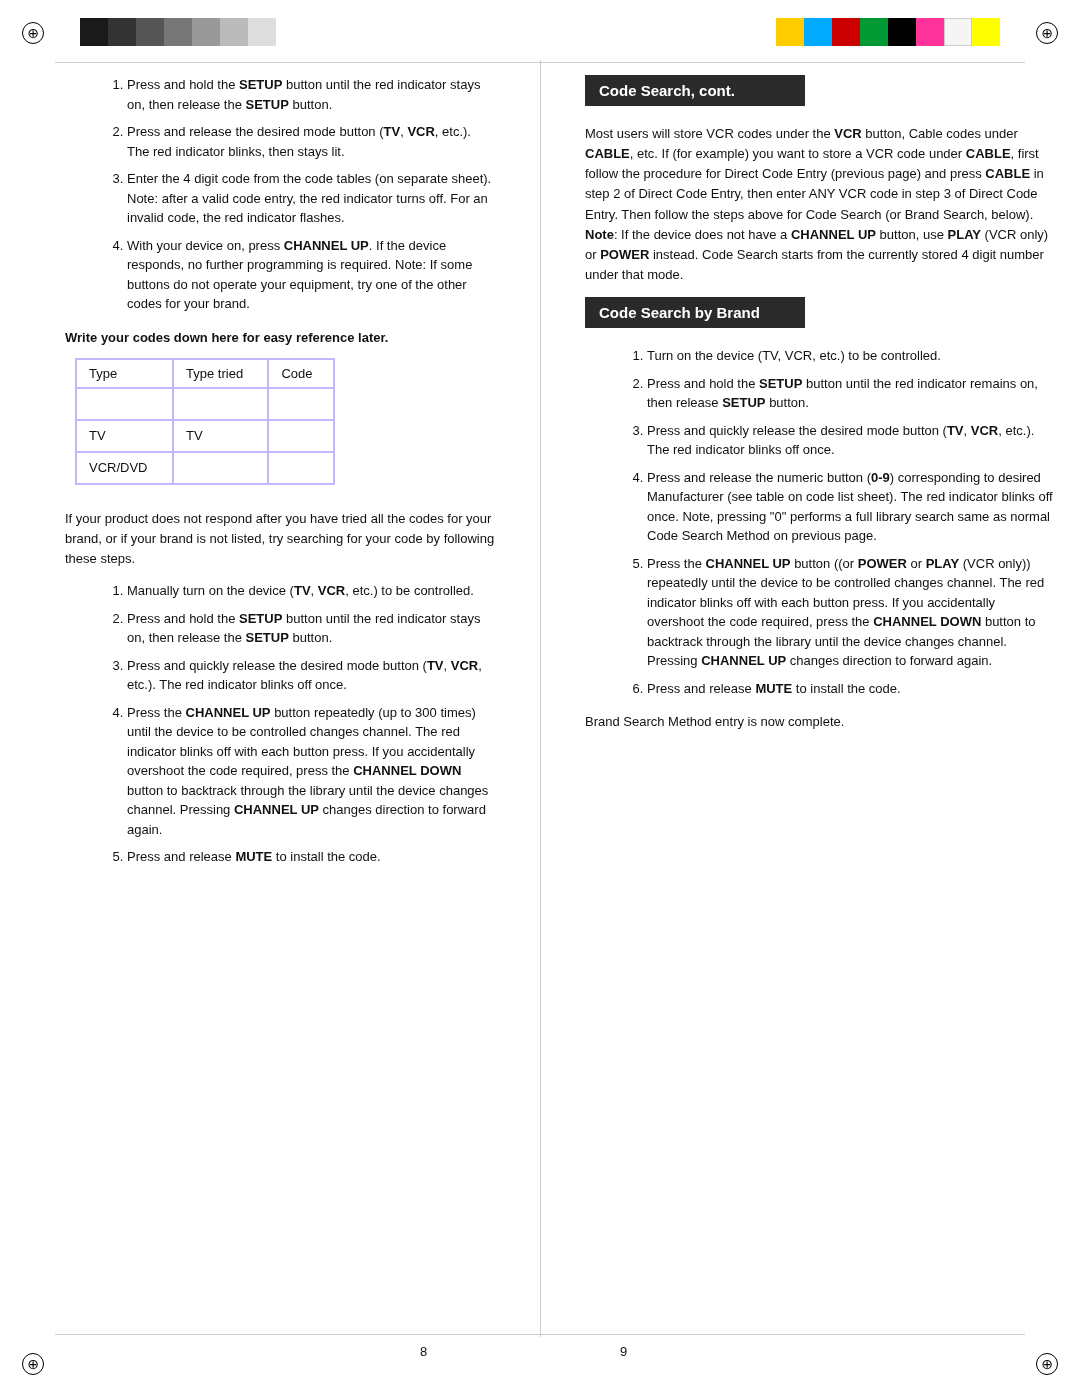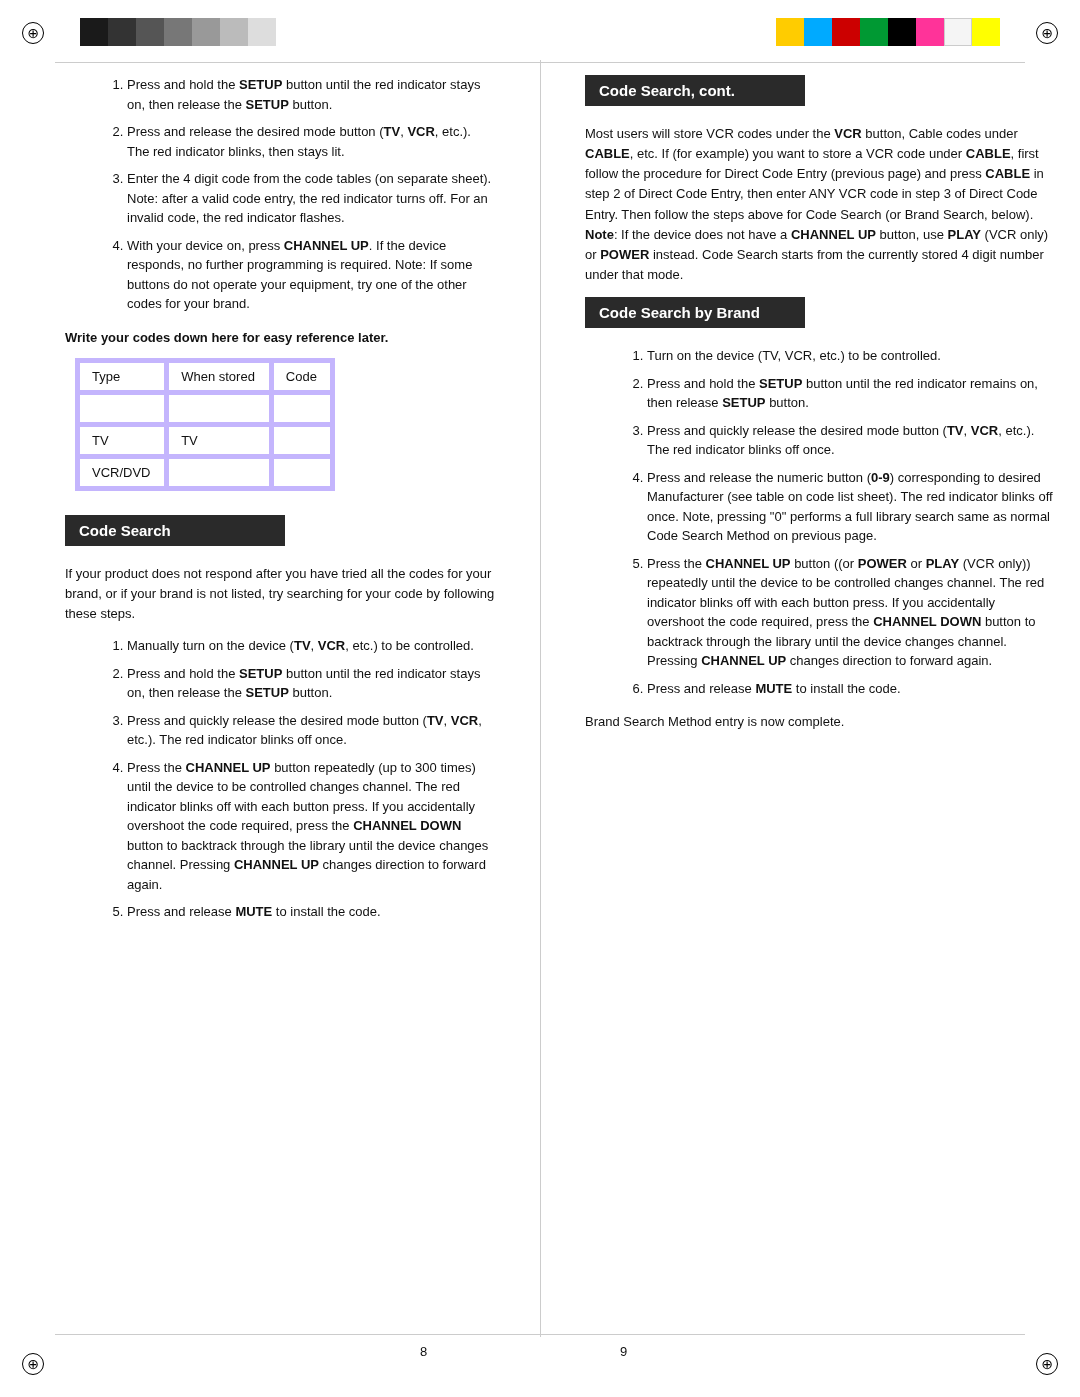--- a/index.html
+++ b/index.html
@@ -126,21 +126,21 @@
     }
 
     .code-table {
       border-collapse: collapse;
       margin-bottom: 24px;
       width: 260px;
       margin-left: 10px;
     }
 
     .code-table th, .code-table td {
-      border: 5px solid #c4b5fd;
+      border: 2px solid #c4b5fd;
       padding: 6px 12px;
       text-align: left;
       font-size: 13px;
     }
 
     .code-table th {
       font-weight: normal;
     }
 
     .code-table td {
@@ -233,21 +233,21 @@
         <li>Enter the 4 digit code from the code tables (on separate sheet). Note: after a valid code entry, the red indicator turns off.  For an invalid code, the red indicator flashes.</li>
         <li>With your device on, press <b>CHANNEL UP</b>. If the device responds, no further programming is required. Note: If some buttons do not operate your equipment, try one of the other codes for your brand.</li>
       </ol>
 
       <p class="code-table-intro">Write your codes down here for easy reference later.</p>
 
       <table class="code-table">
         <thead>
           <tr>
             <th>Type</th>
-            <th>When stored</th>
+            <th>Type tried</th>
             <th>Code</th>
           </tr>
         </thead>
         <tbody>
           <tr>
             <td></td>
             <td></td>
             <td></td>
           </tr>
           <tr>
@@ -258,23 +258,20 @@
           <tr>
             <td>VCR/DVD</td>
             <td></td>
             <td></td>
           </tr>
         </tbody>
       </table>
     </div>
 
     <div>
-      <div class="section-header">
-        <span>Code Search</span>
-      </div>
       <p>If your product does not respond after you have tried all the codes for your brand, or if your brand is not listed, try searching for your code by following these steps.</p>
       <ol>
         <li>Manually turn on the device (<b>TV</b>, <b>VCR</b>, etc.) to be controlled.</li>
         <li>Press and hold the <b>SETUP</b> button until the red indicator stays on, then release the <b>SETUP</b> button.</li>
         <li>Press and quickly release the desired mode button (<b>TV</b>, <b>VCR</b>, etc.). The red indicator blinks off once.</li>
         <li>Press the <b>CHANNEL UP</b> button repeatedly (up to 300 times) until the device to be controlled changes channel. The red indicator blinks off with each button press.  If you accidentally overshoot the code required, press the <b>CHANNEL DOWN</b> button to backtrack through the library until the device changes channel. Pressing <b>CHANNEL UP</b> changes direction to forward again.</li>
         <li>Press and release <b>MUTE</b> to install the code.</li>
       </ol>
     </div>
 

